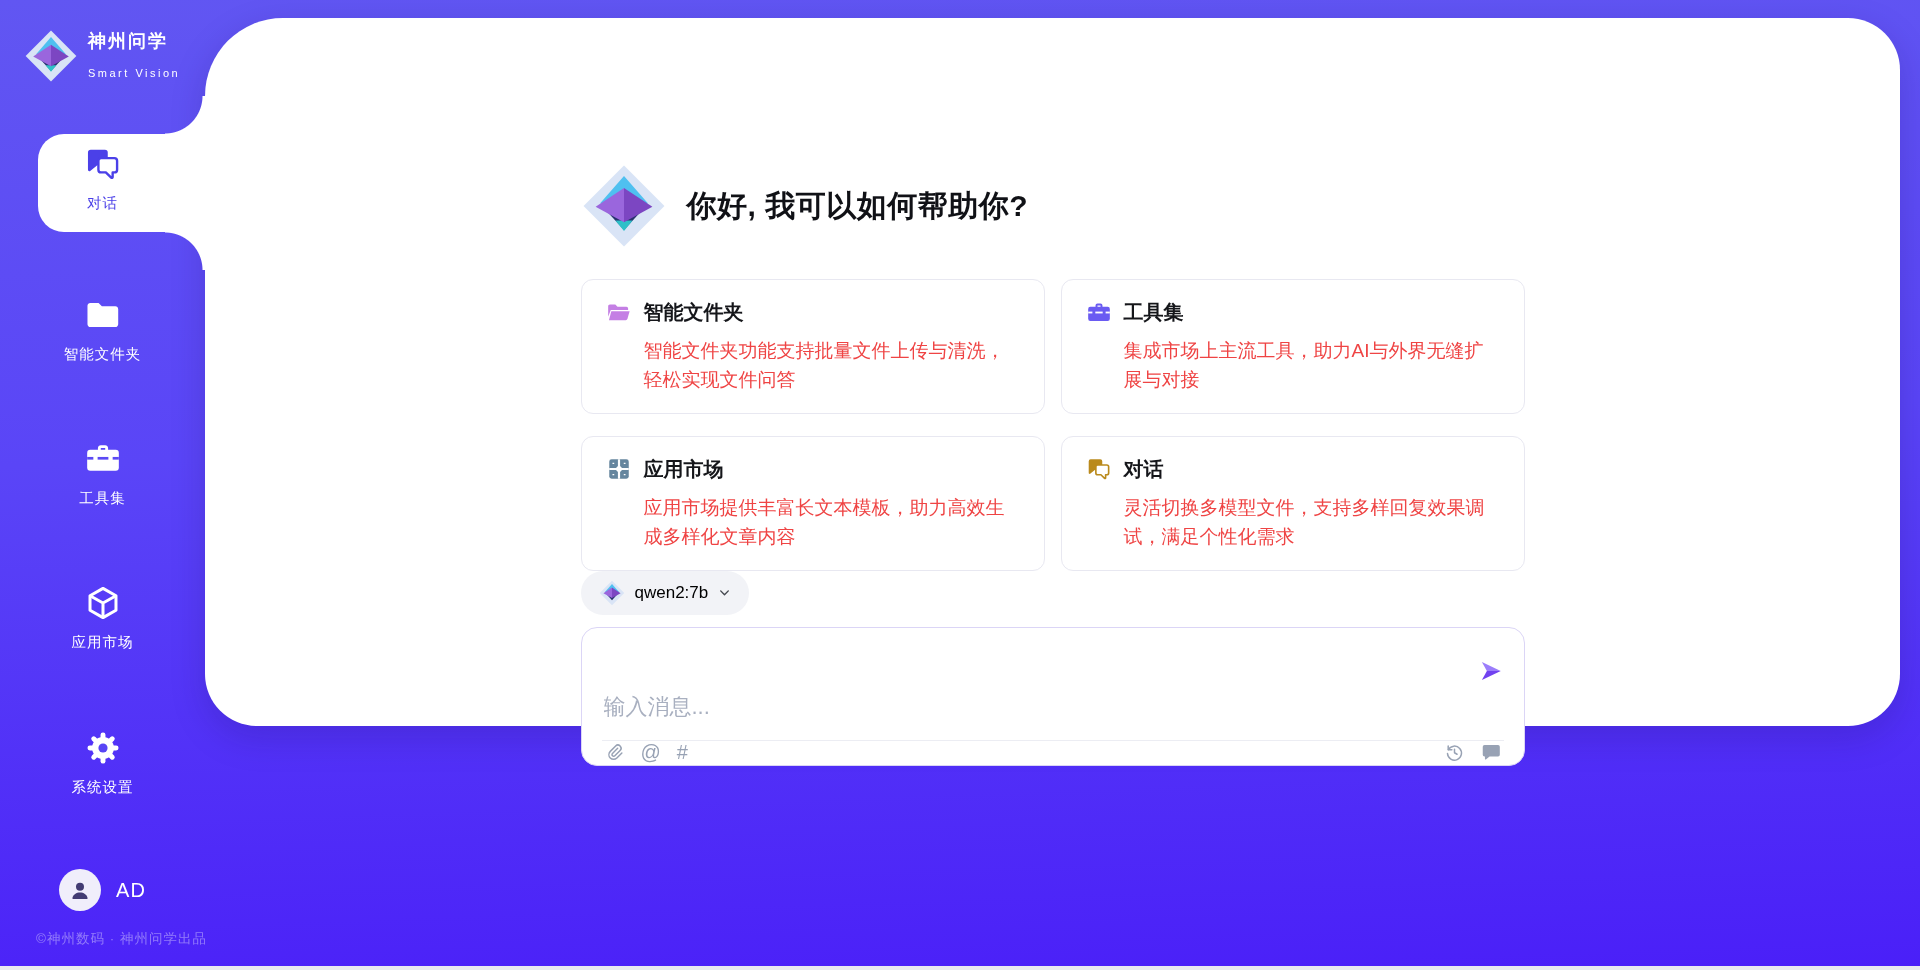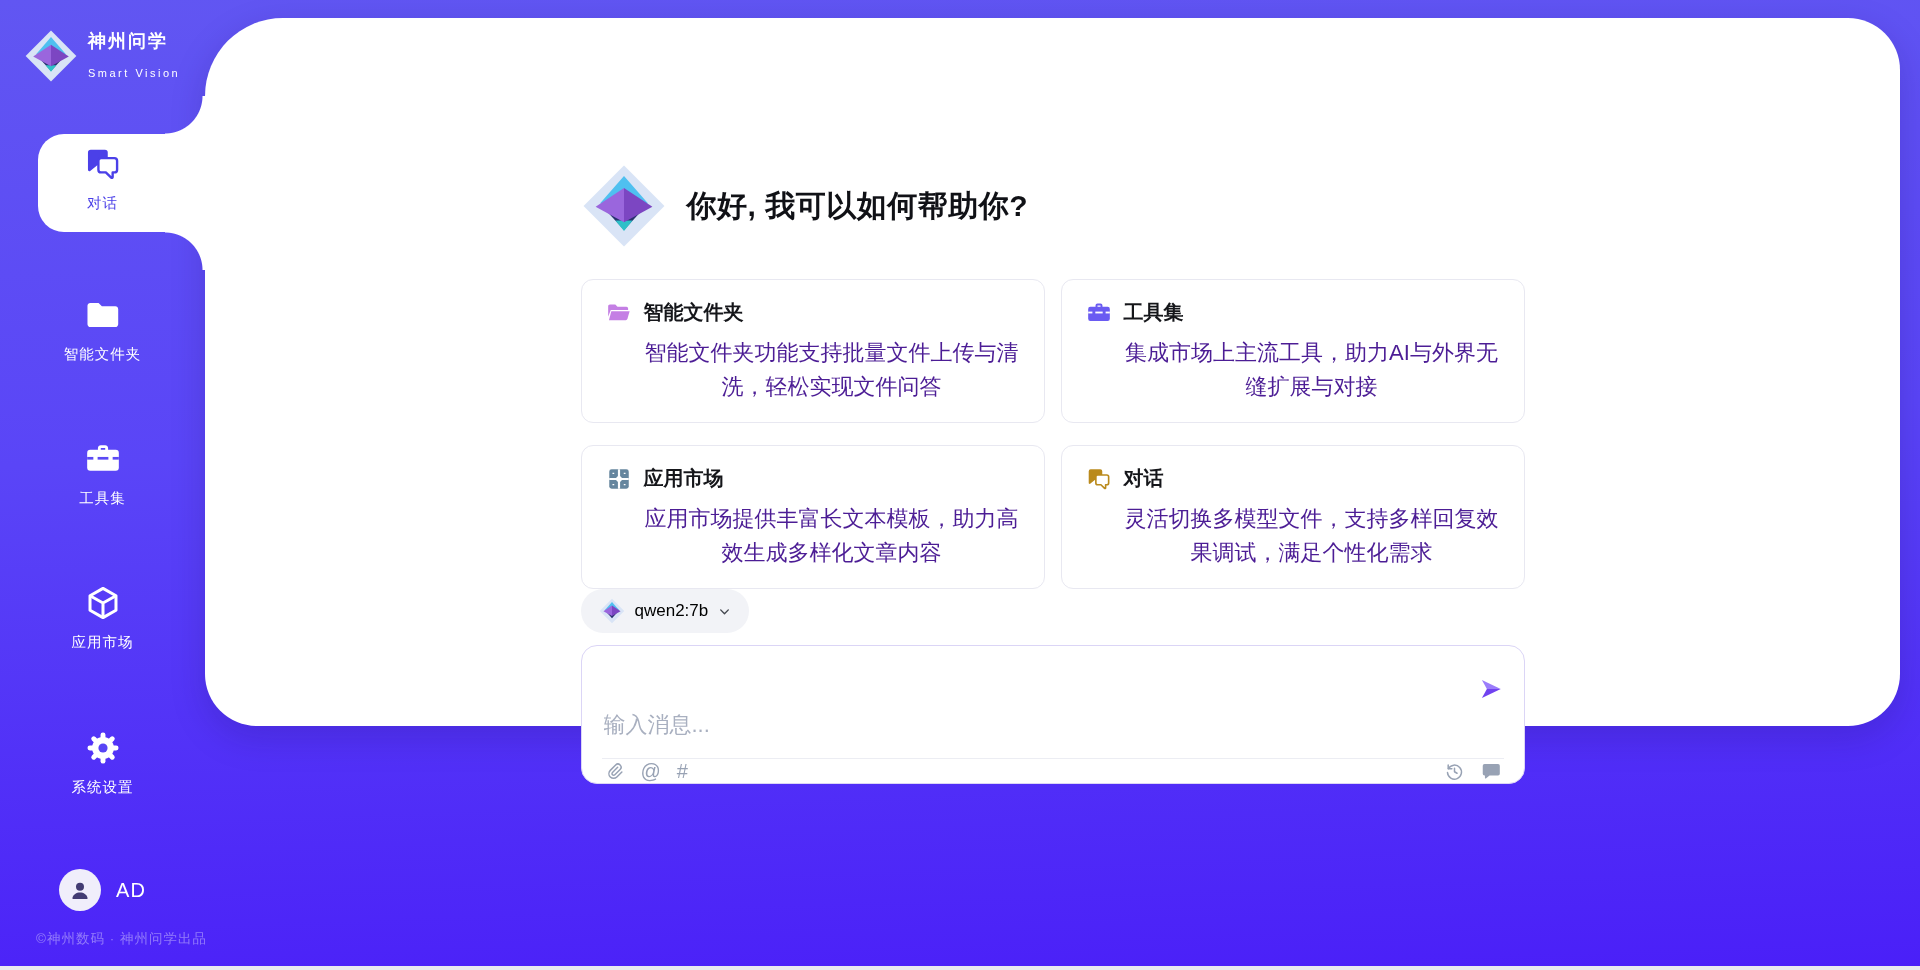--- a/index.html
+++ b/index.html
@@ -29,21 +29,21 @@
     grid-template-columns:464px 464px; gap:22px 16px;
   }
   .card{
     background:#fff; border:1px solid #E8E8F1; border-radius:12px;
     min-height:126px; padding:19px 24px 18px; cursor:pointer;
   }
   .card-head{ display:flex; align-items:center; gap:12px; }
   .card-head svg{ width:26px; height:26px; flex:none; }
   .card-title{ font-size:20px; font-weight:700; color:#15161A; }
   .card-desc{
-    margin:10px 0 0 38px; font-size:22px; line-height:1.55; color:#4c1d95;text-align:center;
+    margin:10px 0 0 38px; font-size:19px; line-height:1.55; color:#ef4444;
   }
   
   .model-row{ margin-top:auto; }
   .model-pill{
     display:inline-flex; align-items:center; gap:10px; height:44px;
     background:#F2F3F7; border-radius:22px; padding:0 18px; cursor:pointer;
   }
   .model-pill .model-name{ font-size:17px; color:#000000; }
   .input-box{
     margin-top:12px; margin-bottom:40px; height:139px;

